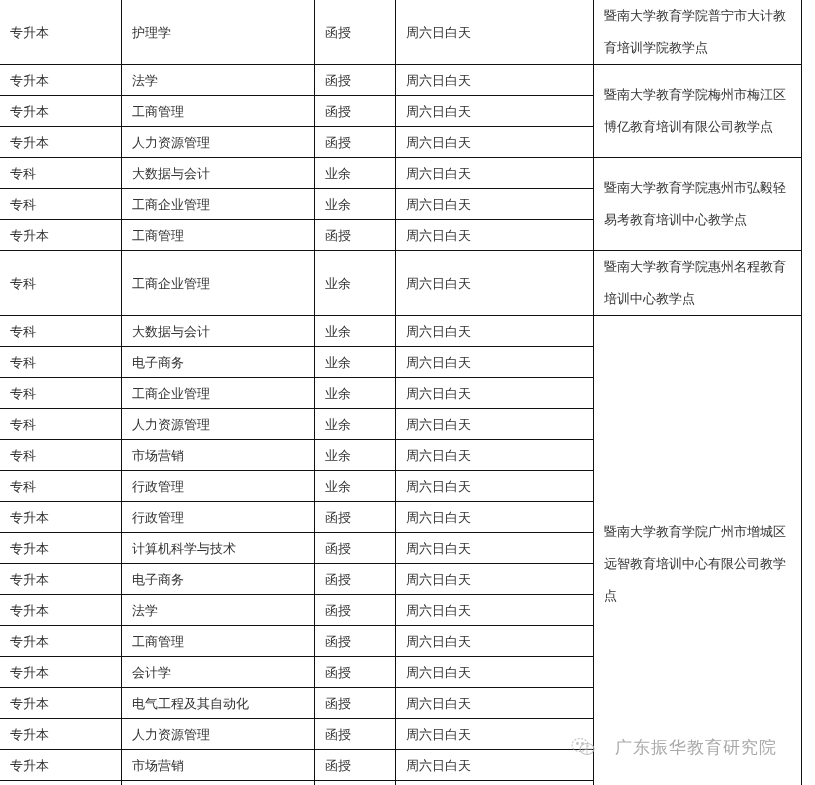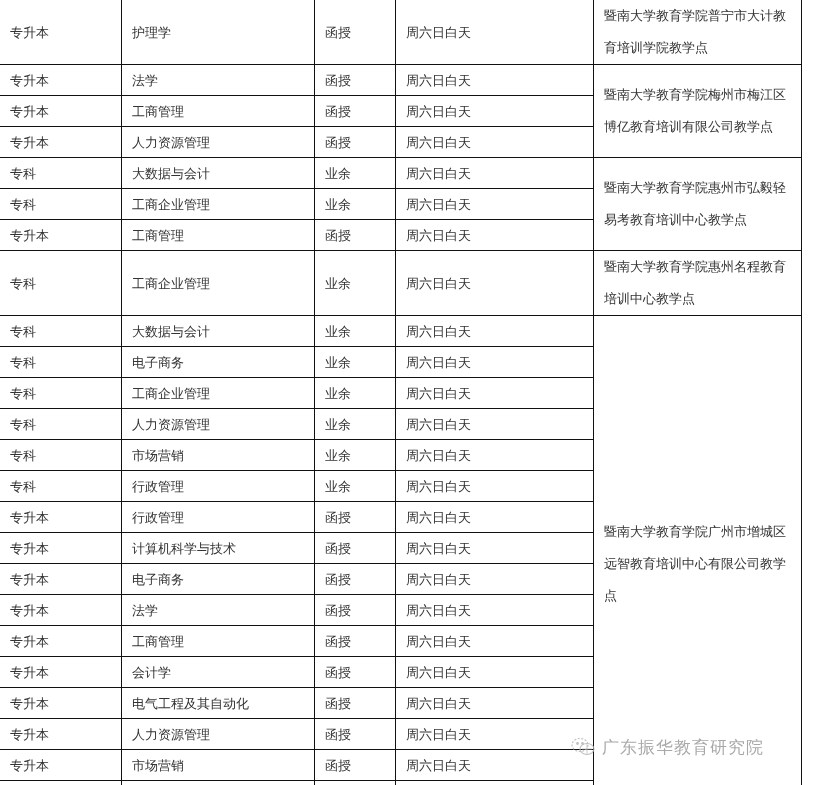--- a/index.html
+++ b/index.html
@@ -45,21 +45,21 @@
     col.c3 { width: 81px; }
     col.c4 { width: 198px; }
     col.c5 { width: 208px; }
 
     .watermark {
       position: absolute;
       left: 570px;
       top: 735px;
       display: flex;
       align-items: center;
-      gap: 4px;
+      gap: 17px;
       color: #9a9a9a;
       font-size: 17px;
       letter-spacing: 1px;
       opacity: 0.85;
       pointer-events: none;
     }
     .watermark svg { display: block; }
   </style>
 </head>
 <body>

